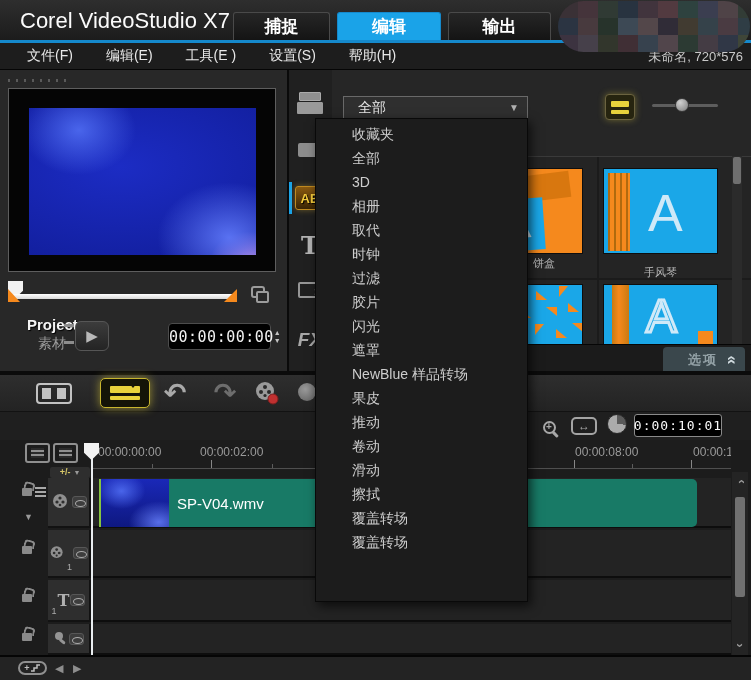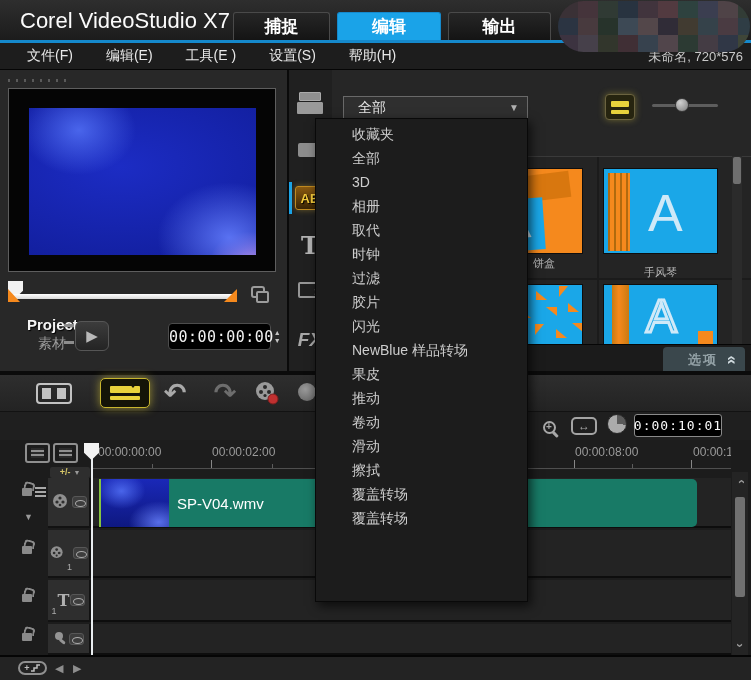--- a/index.html
+++ b/index.html
@@ -461,21 +461,21 @@
       <span>0:00:10:01</span>
     </div>
   </section>
 
   <section class="timeline">
     <div class="trk-btn b1"></div>
     <div class="trk-btn b2"></div>
 
     <div class="ruler">
       <span class="ruler-label" style="left:7px;">00:00:00:00</span>
-      <span class="ruler-label" style="left:121px;">00:00:02:00</span>
+      <span class="ruler-label" style="left:109px;">00:00:02:00</span>
       <span class="ruler-label" style="left:484px;">00:00:08:00</span>
       <span class="ruler-label" style="left:602px;">00:00:1</span>
       <span class="tick tall" style="left:120px;"></span>
       <span class="tick short" style="left:61px;"></span>
       <span class="tick short" style="left:181px;"></span>
       <span class="tick tall" style="left:483px;"></span>
       <span class="tick short" style="left:541px;"></span>
       <span class="tick tall" style="left:600px;"></span>
     </div>
     <div class="ruler-base"></div>
@@ -559,20 +559,21 @@
   <div class="dropdown">
     <div class="dd-item">收藏夹</div>
     <div class="dd-item">全部</div>
     <div class="dd-item">3D</div>
     <div class="dd-item">相册</div>
     <div class="dd-item">取代</div>
     <div class="dd-item">时钟</div>
     <div class="dd-item">过滤</div>
     <div class="dd-item">胶片</div>
     <div class="dd-item">闪光</div>
+    <div class="dd-item">遮罩</div>
     <div class="dd-item">NewBlue 样品转场</div>
     <div class="dd-item">果皮</div>
     <div class="dd-item">推动</div>
     <div class="dd-item">卷动</div>
     <div class="dd-item">滑动</div>
     <div class="dd-item">擦拭</div>
     <div class="dd-item">覆盖转场</div>
     <div class="dd-item">覆盖转场</div>
   </div>
 

